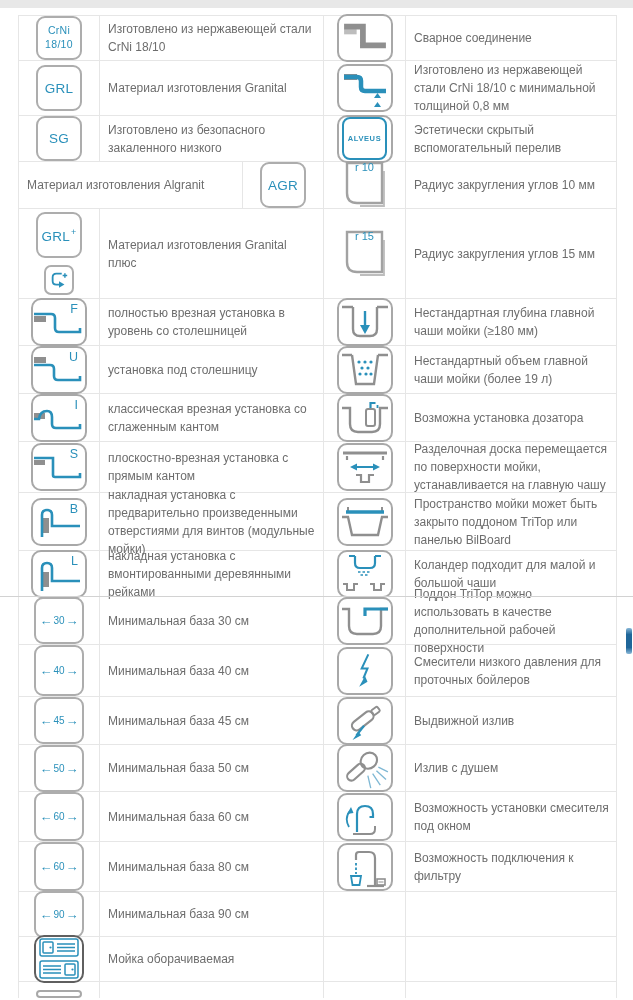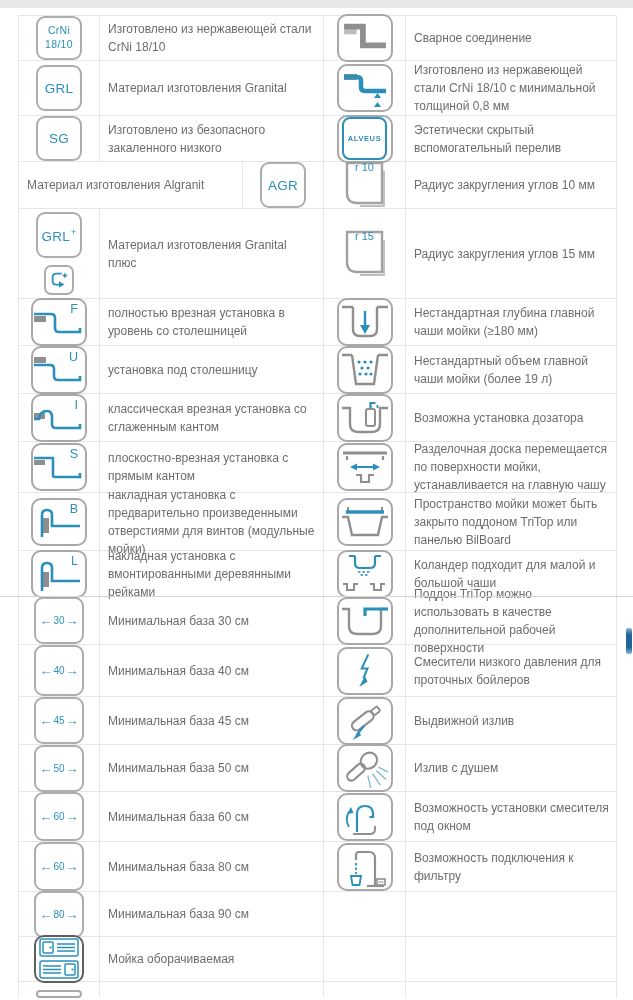--- a/index.html
+++ b/index.html
@@ -481,21 +481,21 @@
         </div>
       </div>
       <div class="cell c-text2">
         <span class="txt">Возможность подключения к фильтру</span>
       </div>
     </div>
     <div class="row" style="height: 45px;">
       <div class="cell c-icon1">
         <div class="base-box">
           <span class="base-arrow">←</span>
-          <span class="base-num">80</span>
+          <span class="base-num">90</span>
           <span class="base-arrow">→</span>
         </div>
       </div>
       <div class="cell c-text1">
         <span class="txt">Минимальная база 90 см</span>
       </div>
       <div class="cell c-icon2"></div>
       <div class="cell c-text2"></div>
     </div>
     <div class="row" style="height: 45px;">

